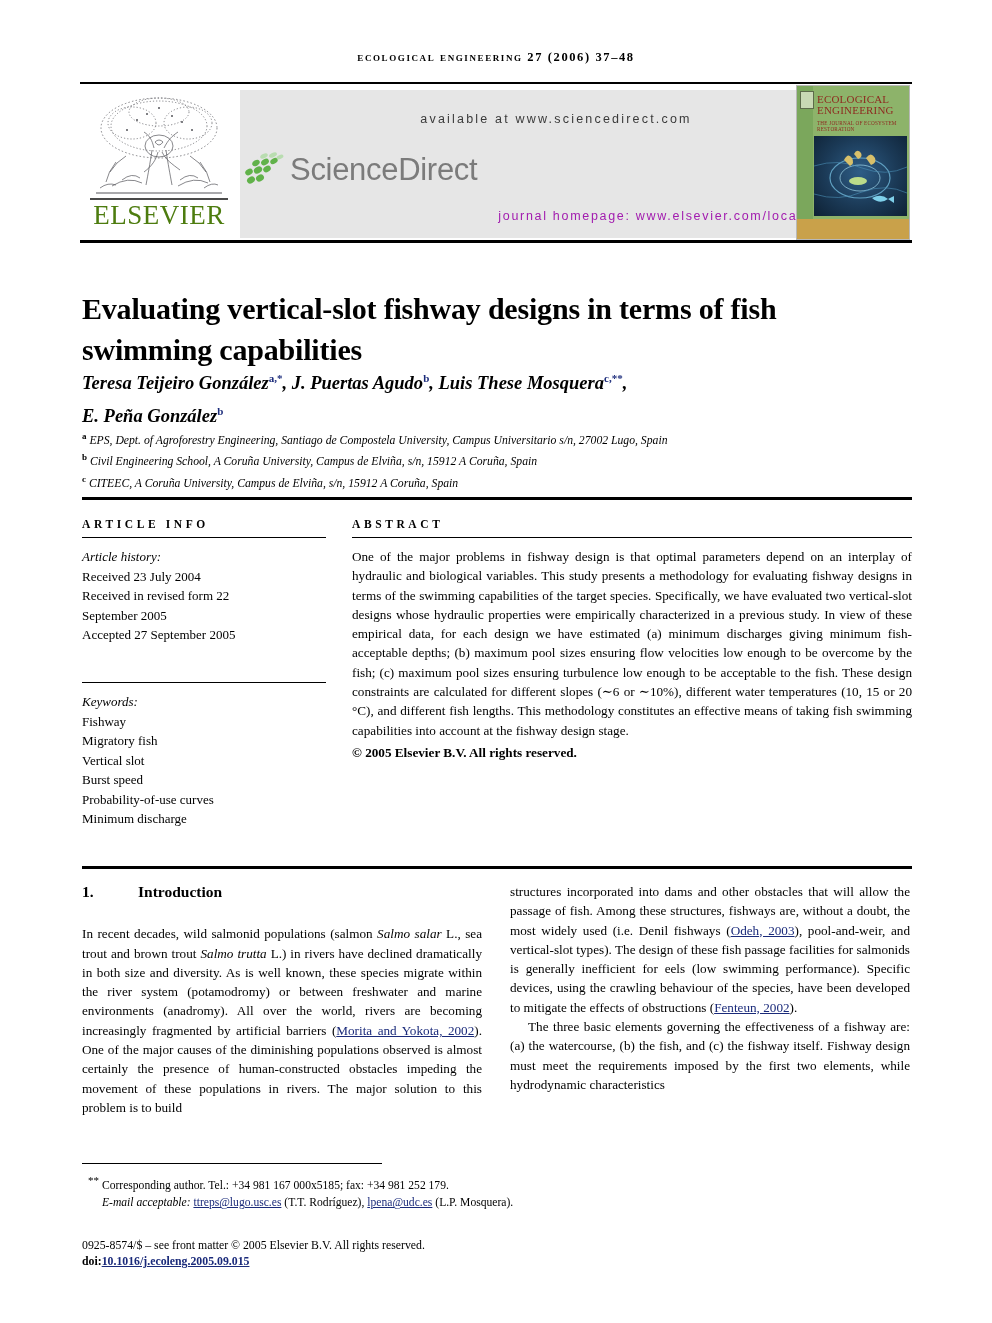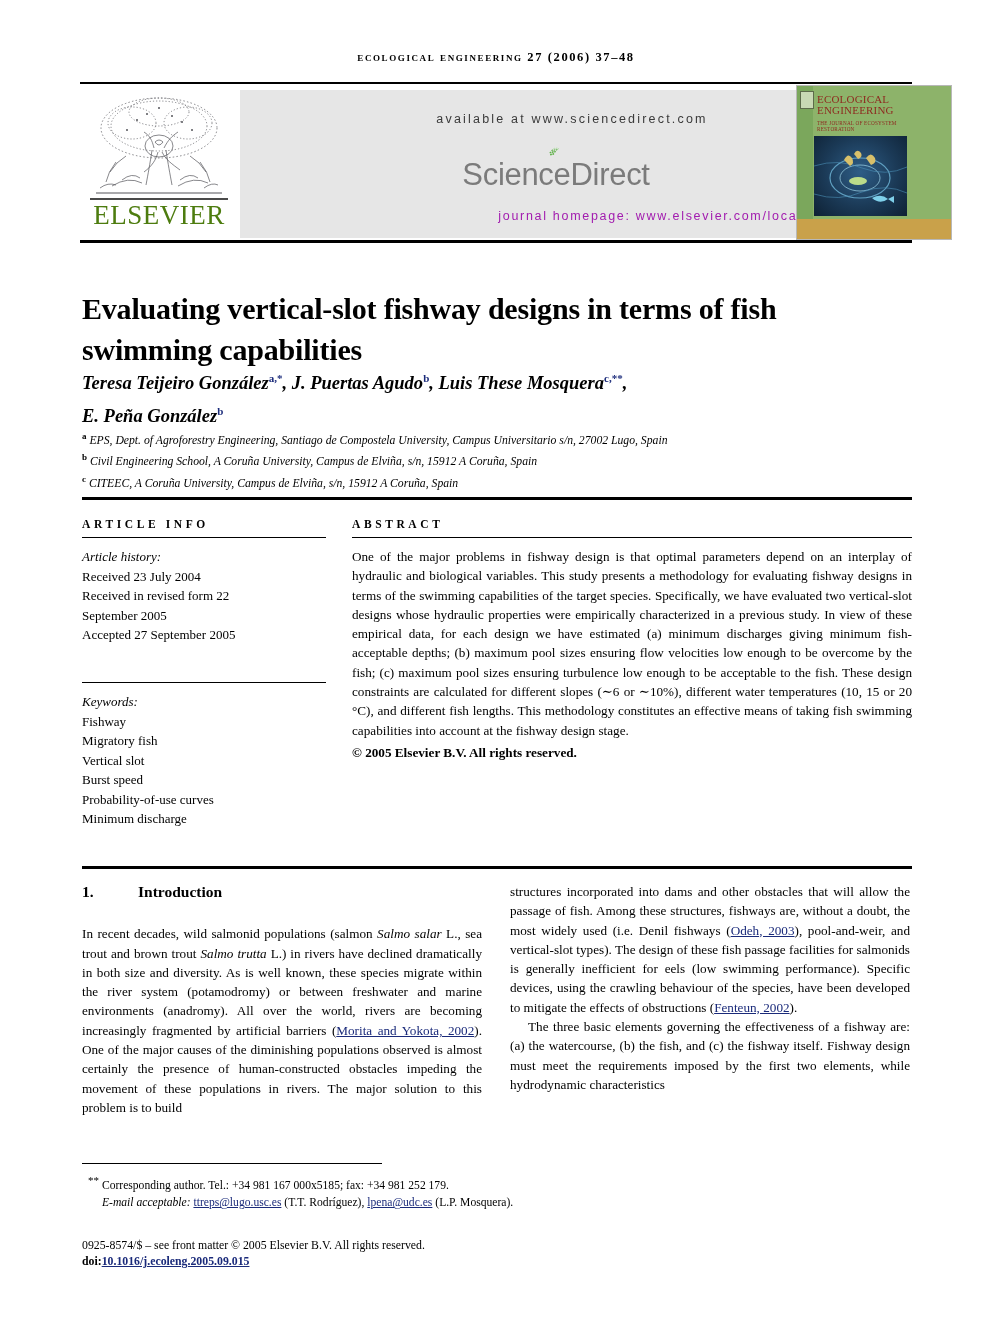--- a/index.html
+++ b/index.html
@@ -100,31 +100,29 @@
   }
   .sd-available {
     position: absolute;
     left: 0; top: 22px;
     width: 632px;
     text-align: center;
     font-family: "Liberation Sans", "DejaVu Sans", sans-serif;
     font-size: 12.5px;
     letter-spacing: 2.2px;
     color: #3a3a3a;
-    margin-left: 16px;
   }
   .sd-logo {
     position: absolute;
     left: 0; top: 57px;
     width: 632px;
     height: 46px;
     display: flex;
     align-items: center;
     justify-content: flex-start;
-    flex-direction: column;
   }
   .sd-leaf { width: 46px; height: 40px; margin-right: 4px; }
   .sd-word {
     font-family: "Liberation Sans", "DejaVu Sans", sans-serif;
     font-size: 31px;
     color: #7b7b7b;
     letter-spacing: -0.3px;
     font-weight: 400;
   }
   .sd-homepage {
@@ -140,21 +138,20 @@
 
   
   .cover {
     position: absolute;
     left: 716px; top: 3px;
     width: 112px;
     height: 153px;
     background: #8db36a;
     border: 1px solid #b8b8b8;
     overflow: hidden;
-    padding-left: 42px;
   }
   .cover-strip-left {
     position: absolute;
     left: 0; top: 0; width: 16px; height: 100%;
     background: #7ba75c;
   }
   .cover-logo {
     position: absolute;
     left: 3px; top: 5px;
     width: 12px; height: 16px;

